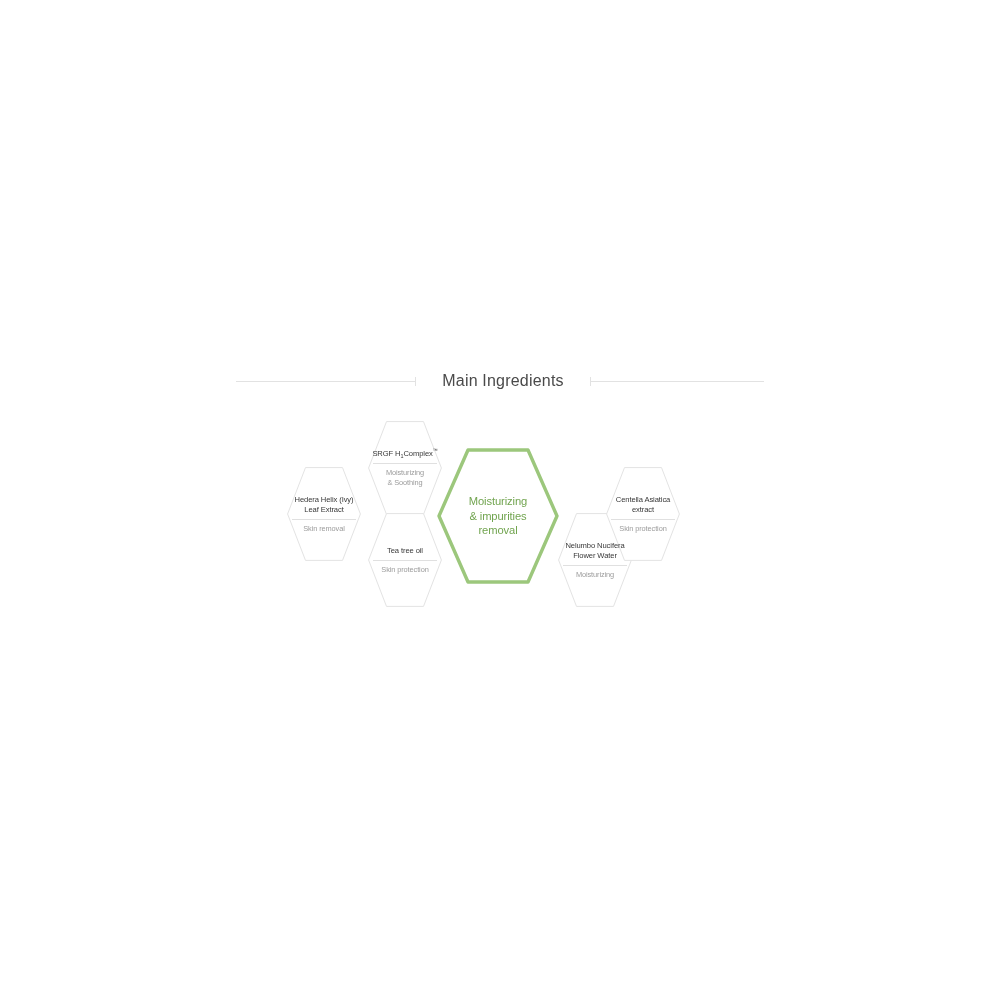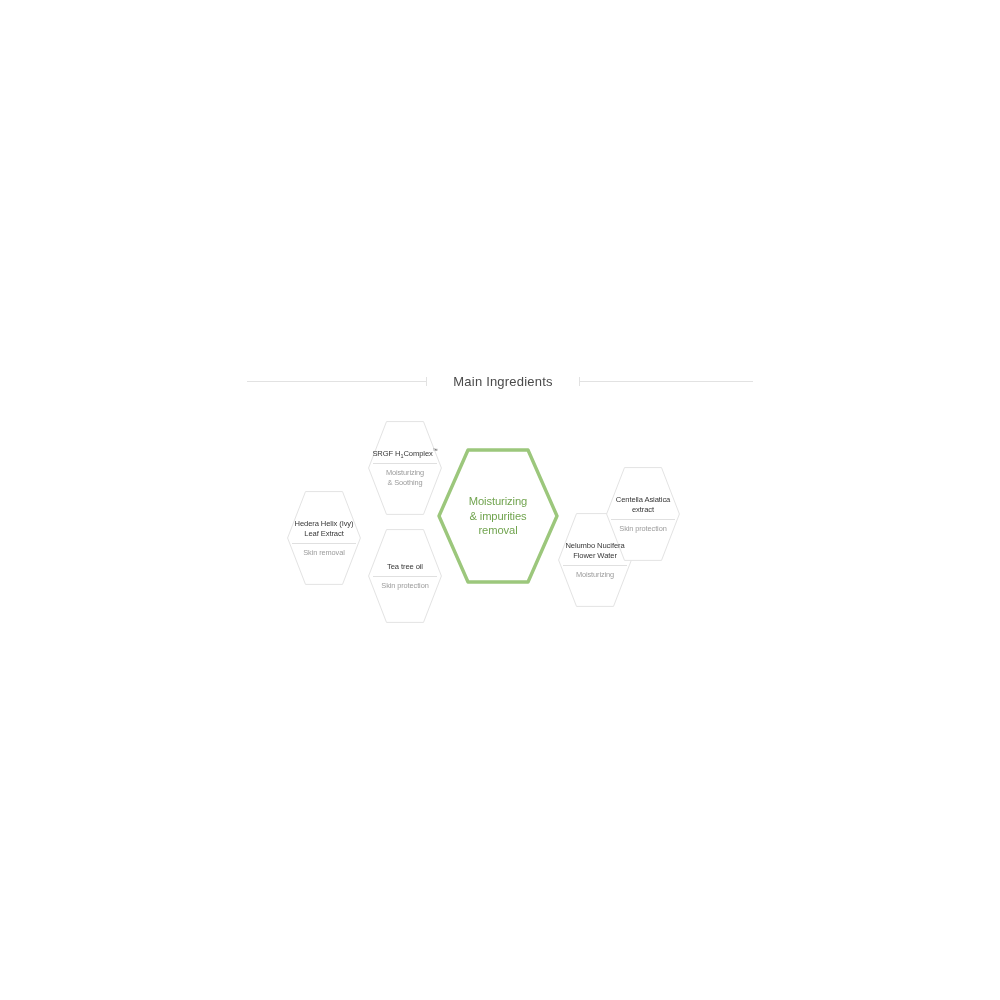--- a/index.html
+++ b/index.html
@@ -46,21 +46,21 @@
     position: absolute;
     top: -4px;
     width: 1px;
     height: 9px;
     background: #e2e2e2;
   }
   .heading-rule.left::after  { right: 0; }
   .heading-rule.right::after { left: 0; }
 
   .heading-title {
-    font-size: 13px;
+    font-size: 16px;
     color: #4a4a4a;
     letter-spacing: 0.2px;
     padding: 0 26px;
     white-space: nowrap;
     line-height: 1;
   }
 
   
   #hex-diagram {
     position: absolute;
@@ -159,21 +159,21 @@
 <div id="canvas">
 
   <div class="section-heading">
     <div class="heading-rule left"></div>
     <div class="heading-title">Main Ingredients</div>
     <div class="heading-rule right"></div>
   </div>
 
   <div id="hex-diagram">
 
-    <div class="hex" style="left:287px; top:491px;">
+    <div class="hex" style="left:287px; top:467px;">
       <svg class="hex-shape" viewBox="0 0 74 94">
         <polygon points="18.5,0.6 55.5,0.6 73.4,47 55.5,93.4 18.5,93.4 0.6,47" fill="#ffffff" stroke="#e3e3e3" stroke-width="1"></polygon>
       </svg>
       <div class="hex-body">
         <div class="hex-name">Hedera Helix (Ivy)
 Leaf Extract</div>
         <div class="hex-divider"></div>
         <div class="hex-benefit">Skin removal</div>
       </div>
     </div>
@@ -183,21 +183,21 @@
         <polygon points="18.5,0.6 55.5,0.6 73.4,47 55.5,93.4 18.5,93.4 0.6,47" fill="#ffffff" stroke="#e3e3e3" stroke-width="1"></polygon>
       </svg>
       <div class="hex-body">
         <div class="hex-name">SRGF H<span class="sub">1</span>Complex<span class="sup">™</span></div>
         <div class="hex-divider"></div>
         <div class="hex-benefit">Moisturizing
 &amp; Soothing</div>
       </div>
     </div>
 
-    <div class="hex" style="left:368px; top:529px;">
+    <div class="hex" style="left:368px; top:513px;">
       <svg class="hex-shape" viewBox="0 0 74 94">
         <polygon points="18.5,0.6 55.5,0.6 73.4,47 55.5,93.4 18.5,93.4 0.6,47" fill="#ffffff" stroke="#e3e3e3" stroke-width="1"></polygon>
       </svg>
       <div class="hex-body">
         <div class="hex-name">Tea tree oil</div>
         <div class="hex-divider"></div>
         <div class="hex-benefit">Skin protection</div>
       </div>
     </div>
 

